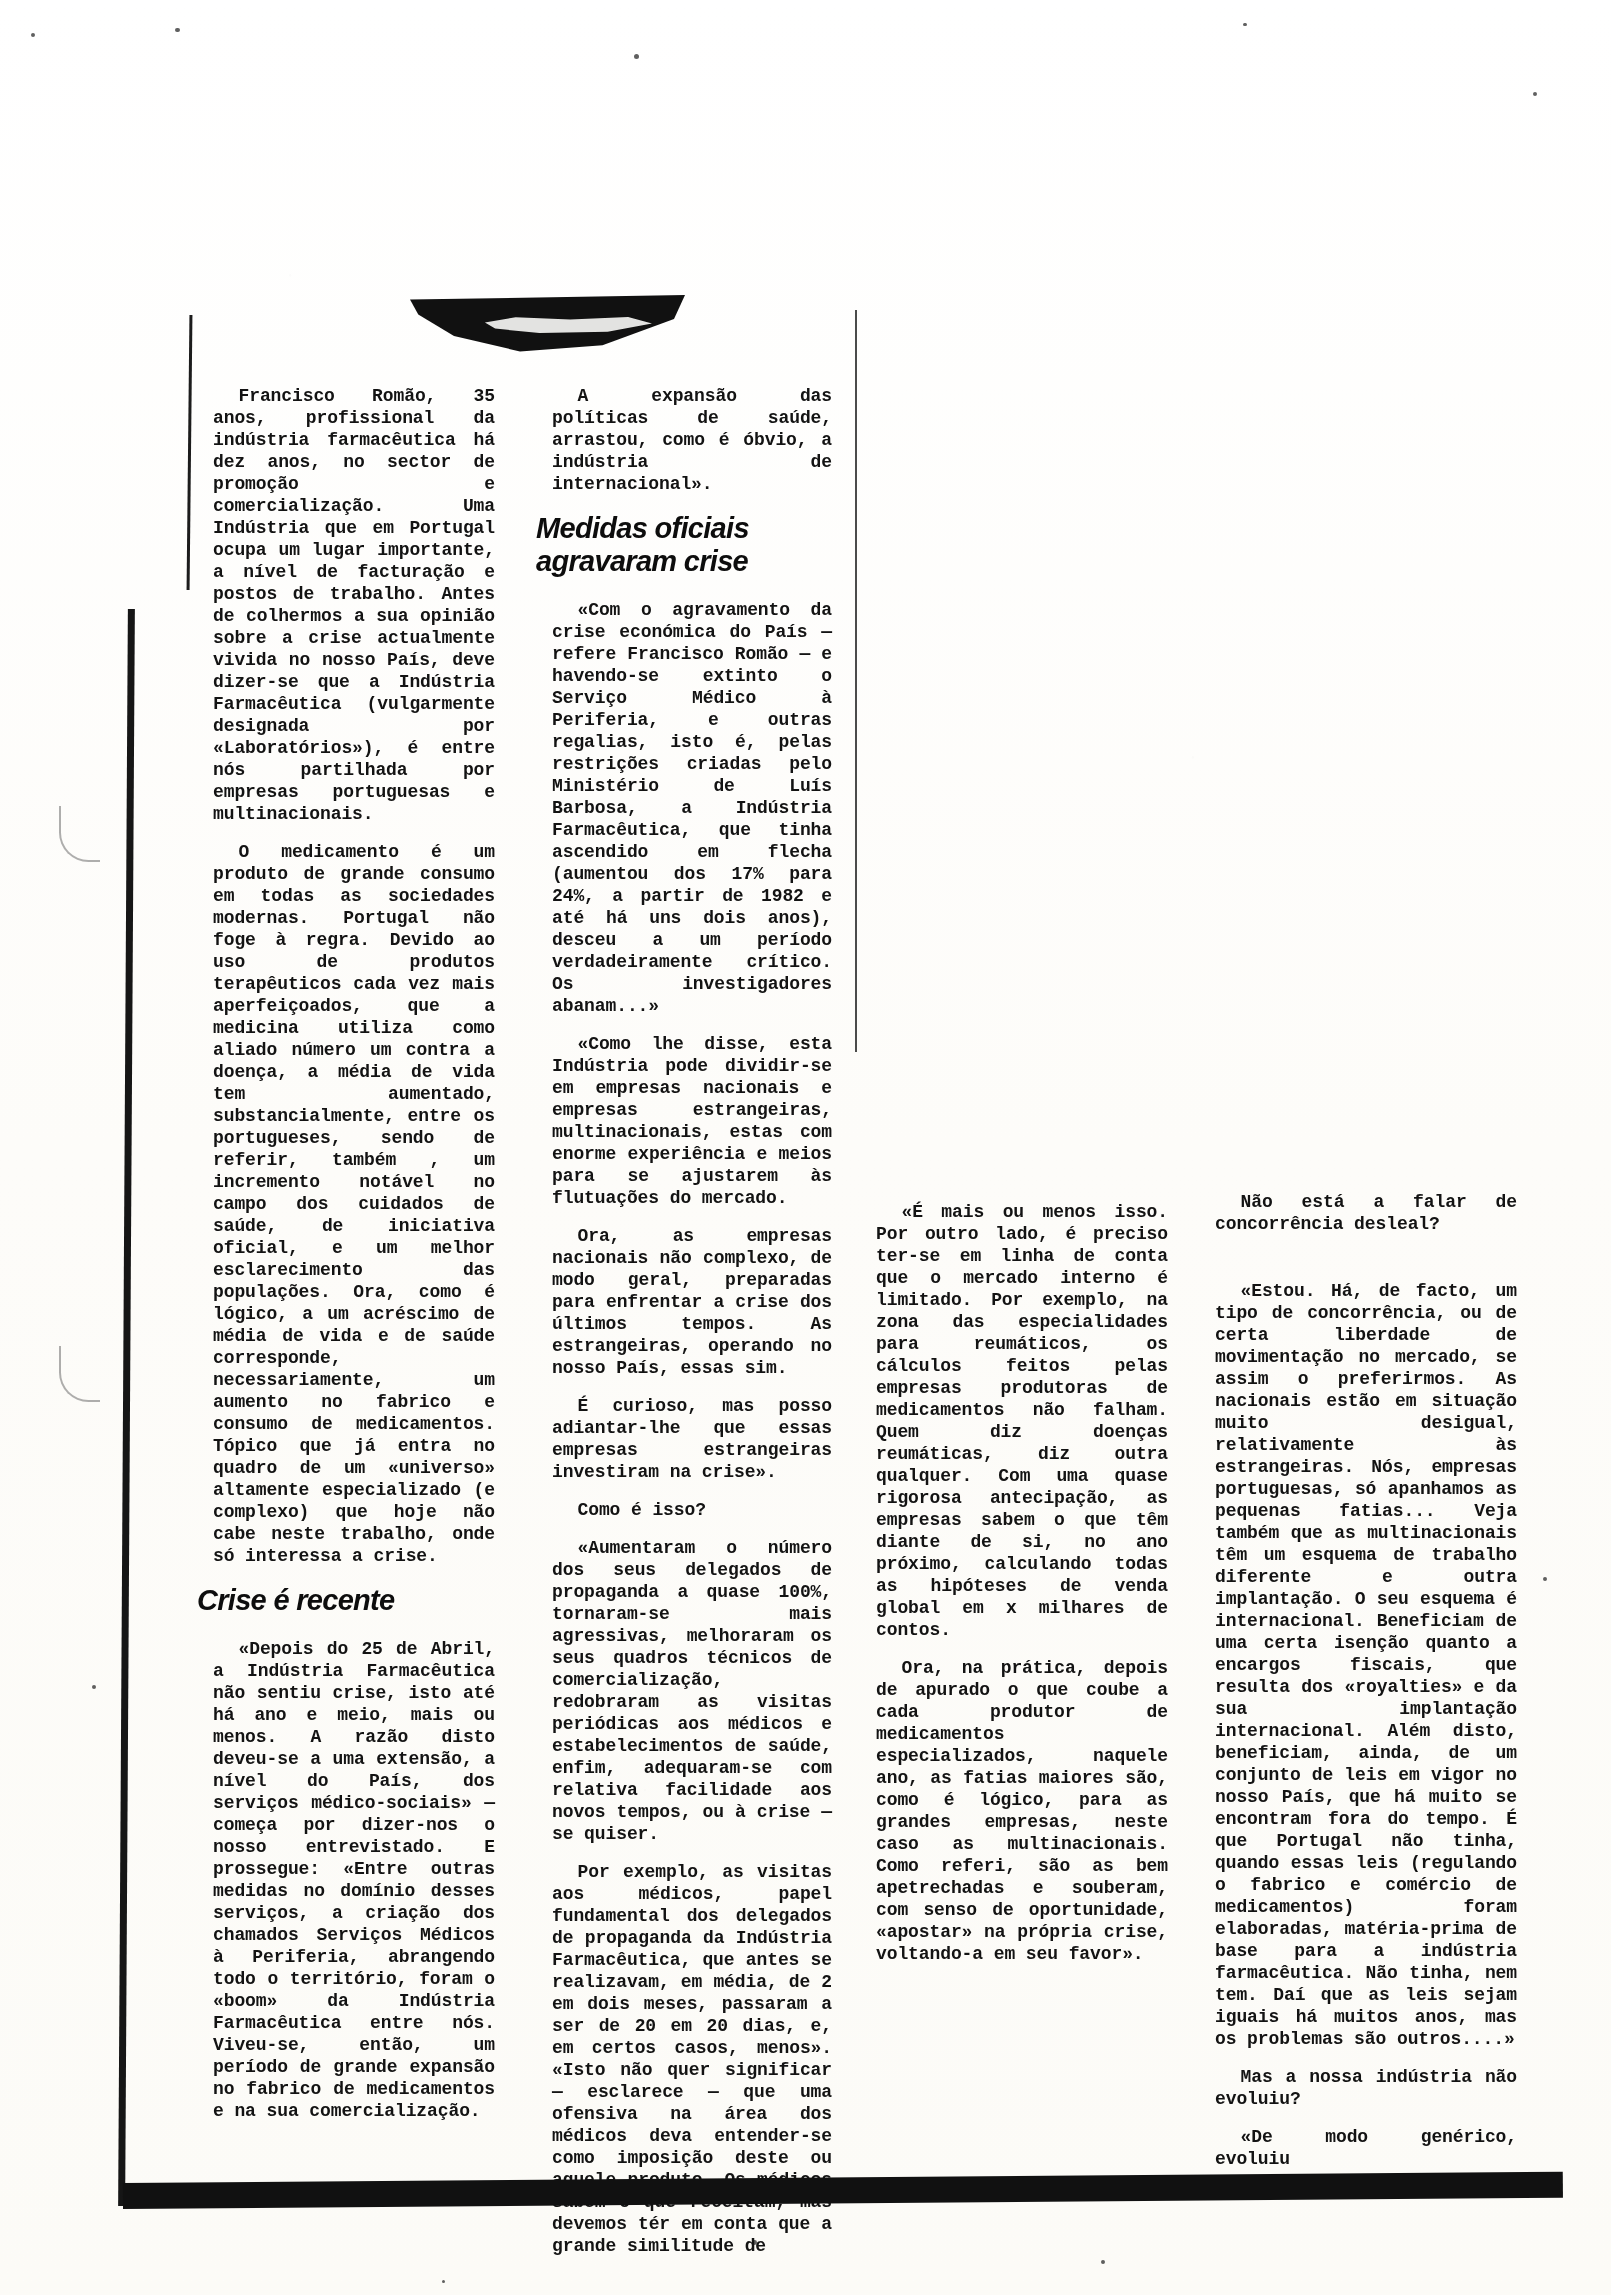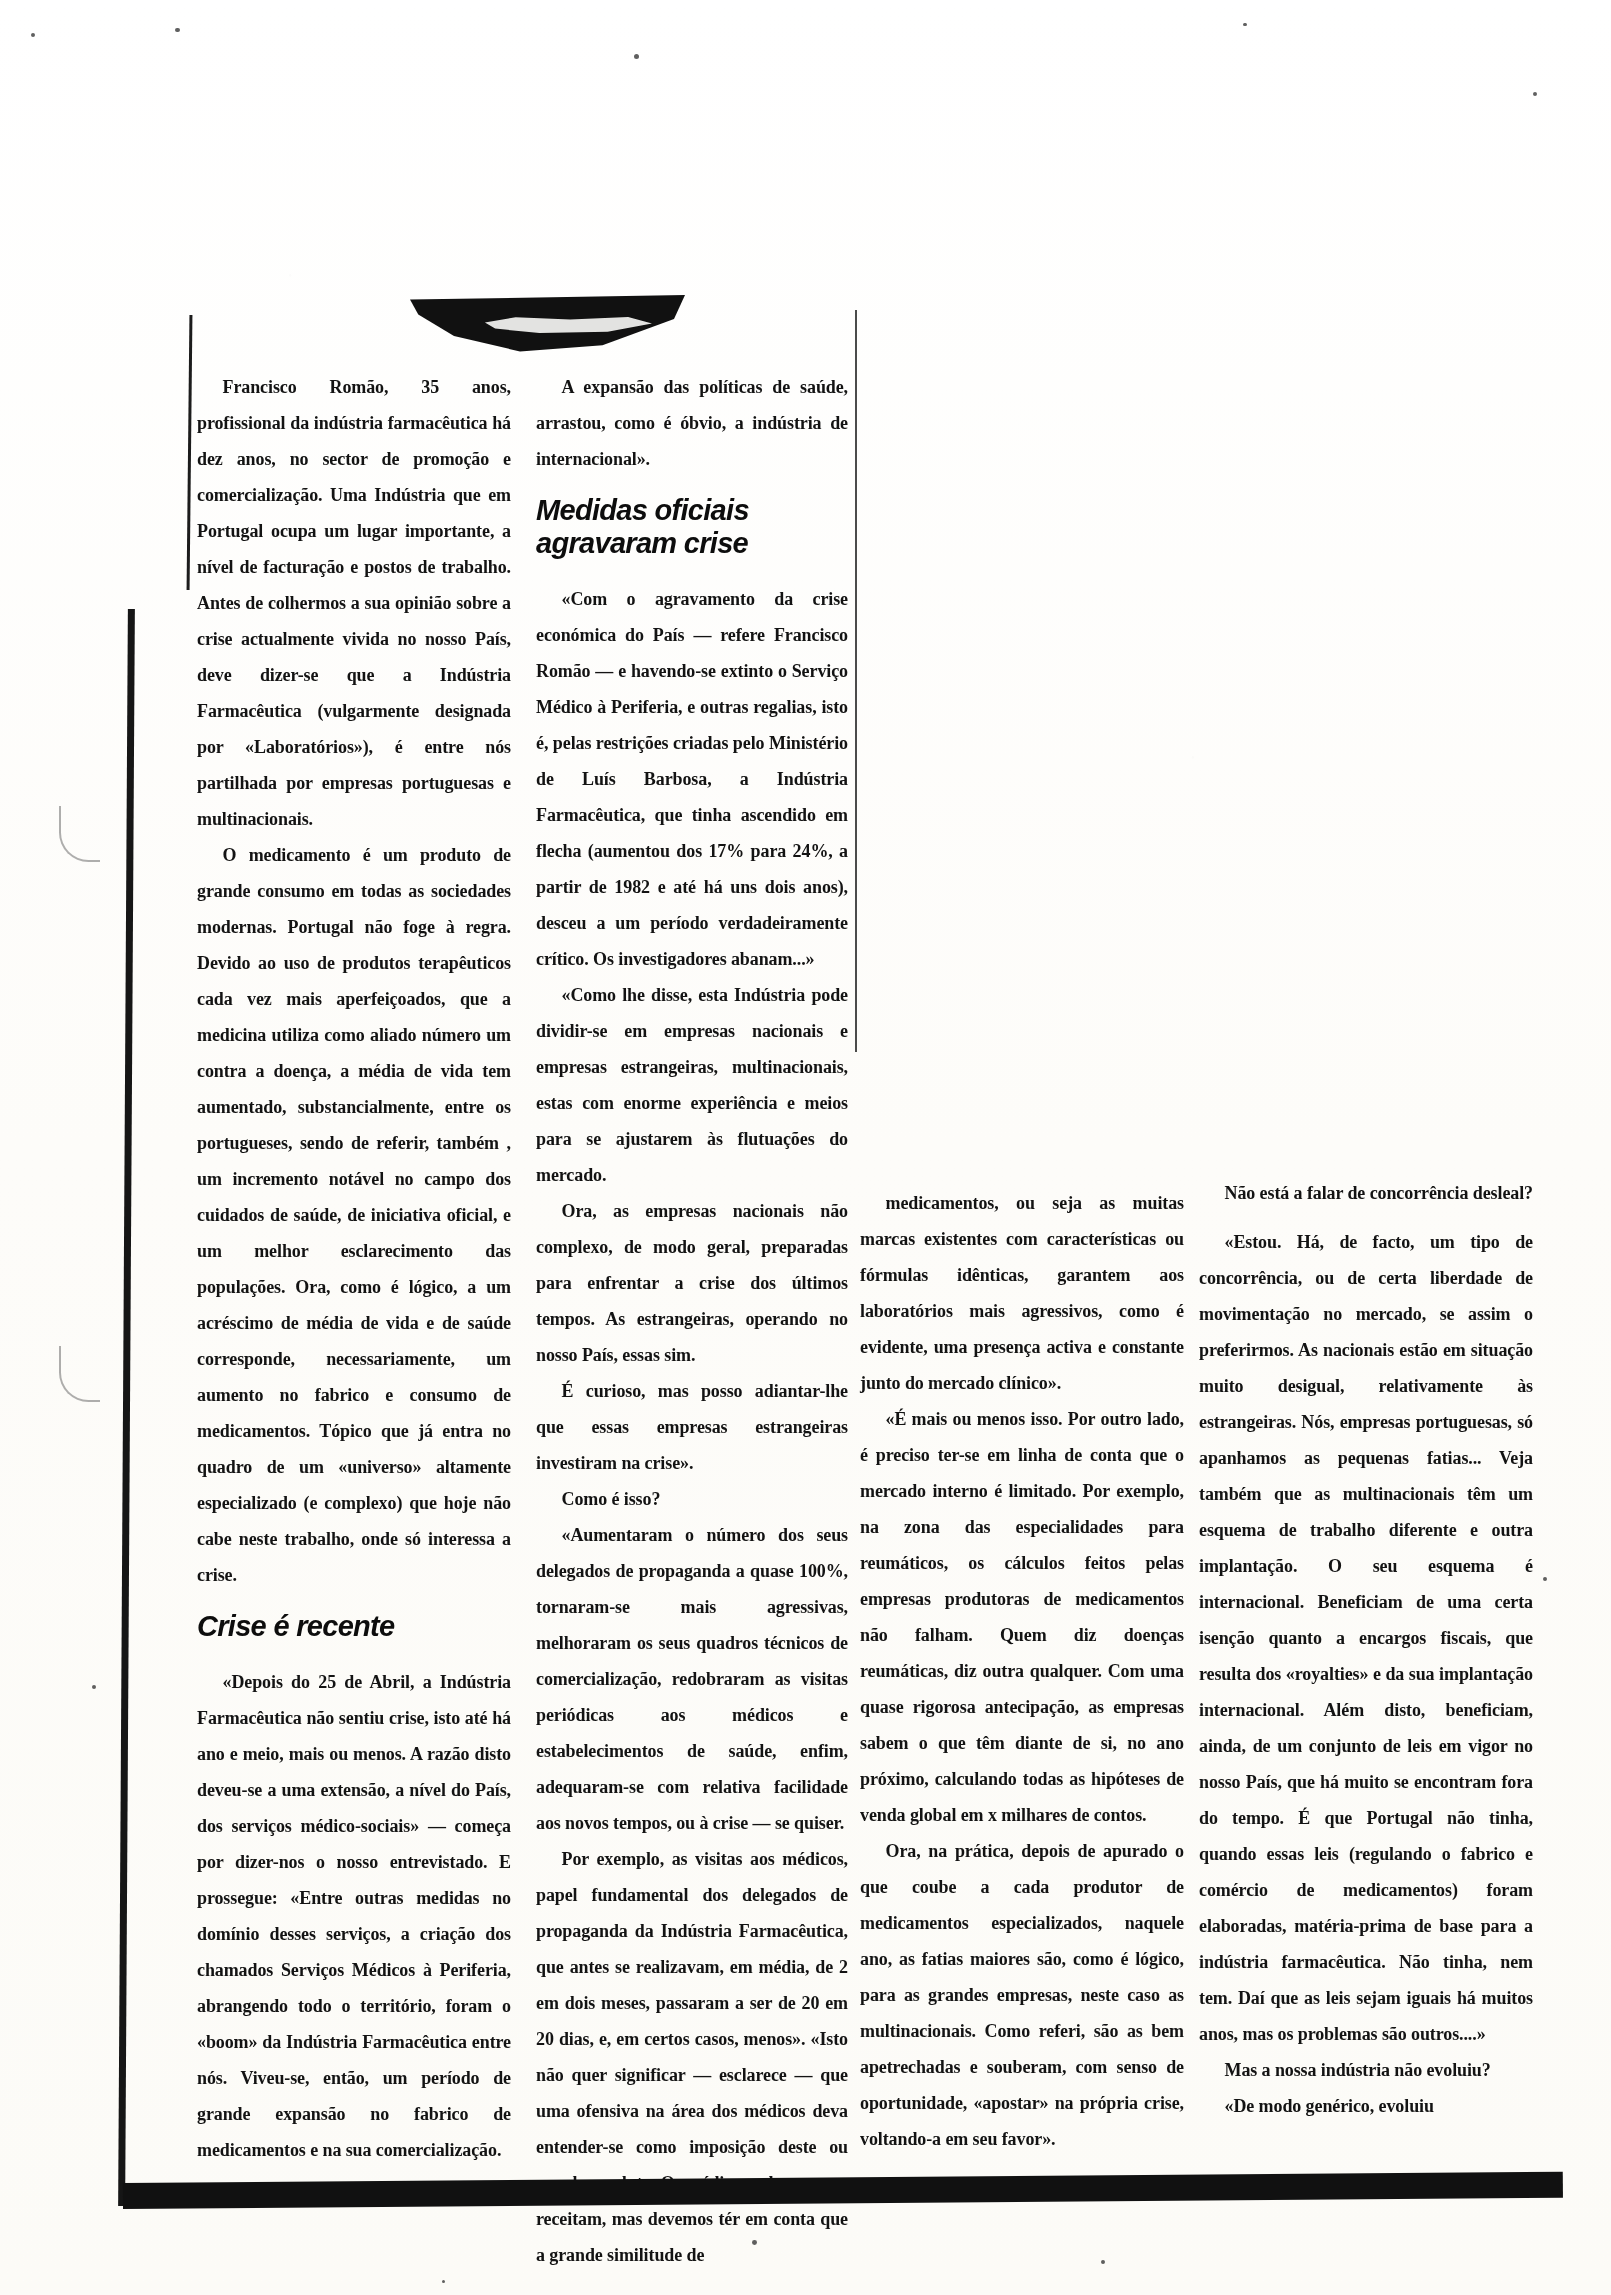--- a/index.html
+++ b/index.html
@@ -147,24 +147,24 @@
     position: absolute;
     left: 732px;
     top: 14.7px;
     width: 2px;
     height: 742px;
     background: #2b2b2b;
     opacity: 0.85;
   }
 
   .col p {
-    margin: 0;
-    font-family: Liberation Serif, serif;
+    margin: 16px;
+    font-family: Liberation Mono, monospace;
     font-size: 18px;
-    line-height: 36px;
+    line-height: 22px;
     text-indent: 25.5px;
     font-weight: 600;
     letter-spacing: -0.1px;
     color: #131313;
   }
 
   .col p b {
     font-weight: 900;
   }
 
@@ -244,21 +244,20 @@
       <p>«Como lhe disse, esta Indústria pode dividir-se em empresas nacionais e empresas estrangeiras, multinacionais, estas com enorme experiência e meios para se ajustarem às flutuações do mercado.</p>
       <p>Ora, as empresas nacionais não complexo, de modo geral, preparadas para enfrentar a crise dos últimos tempos. As estrangeiras, operando no nosso País, essas sim.</p>
       <p>É curioso, mas posso adiantar-lhe que essas empresas estrangeiras <b>investiram na crise».</b></p>
       <p>Como é isso?</p>
       <p>«Aumentaram o número dos seus delegados de propaganda a quase 100%, tornaram-se mais agressivas, melhoraram os seus quadros técnicos de comercialização, redobraram as visitas periódicas aos médicos e estabelecimentos de saúde, enfim, adequaram-se com relativa facilidade aos novos tempos, ou à crise — se quiser.</p>
       <p>Por exemplo, as visitas aos médicos, papel fundamental dos delegados de propaganda da Indústria Farmacêutica, que antes se realizavam, em média, de 2 em dois meses, passaram a ser de 20 em 20 dias, e, em certos casos, menos». «Isto não quer significar — esclarece — que uma ofensiva na área dos médicos deva entender-se como imposição deste ou aquele produto. Os médicos sabem o que receitam, mas devemos tér em conta que a grande similitude de</p>
     </div>
 
     <div class="col" id="col-3" style="top:74px;">
       <div class="col-offset-3"></div>
-      <p>medicamentos, ou seja as muitas marcas existentes com características ou fórmulas idênticas, garantem aos laboratórios mais agressivos, como é evidente, uma presença activa e constante junto do mercado clínico».</p>
       <p>«É mais ou menos isso. Por outro lado, é preciso ter-se em linha de conta que o mercado interno é limitado. Por exemplo, na zona das especialidades para reumáticos, os cálculos feitos pelas empresas produtoras de medicamentos não falham. Quem diz doenças reumáticas, diz outra qualquer. Com uma quase rigorosa antecipação, as empresas sabem o que têm diante de si, no ano próximo, calculando todas as hipóteses de venda global em x milhares de contos.</p>
       <p>Ora, na prática, depois de apurado o que coube a cada produtor de medicamentos especializados, naquele ano, as <b>fatias</b> maiores são, como é lógico, para as grandes empresas, neste caso as multinacionais. Como referi, são as bem apetrechadas e souberam, com senso de oportunidade, «apostar» na própria crise, voltando-a em seu favor».</p>
     </div>
 
     <div class="col" id="col-4" style="top:74px;">
       <div class="col-offset-4"></div>
       <p>Não está a falar de concorrência desleal?</p>
       <div class="gap-sm"></div>
       <p>«Estou. Há, de facto, um tipo de concorrência, ou de certa liberdade de movimentação no mercado, se assim o preferirmos. As nacionais estão em situação muito desigual, relativamente às estrangeiras. Nós, empresas portuguesas, só apanhamos as pequenas fatias... Veja também que as multinacionais têm um esquema de trabalho diferente e outra implantação. O seu esquema é internacional. Beneficiam de uma certa isenção quanto a encargos fiscais, que resulta dos «royalties» e da sua implantação internacional. Além disto, beneficiam, ainda, de um conjunto de leis em vigor no nosso País, que há muito se encontram fora do tempo. É que Portugal não tinha, quando essas leis (regulando o fabrico e comércio de medicamentos) foram elaboradas, matéria-prima de base para a indústria farmacêutica. Não tinha, nem tem. Daí que as leis sejam iguais há muitos anos, mas os problemas são outros....»</p>
       <p>Mas a nossa indústria não evoluiu?</p>

